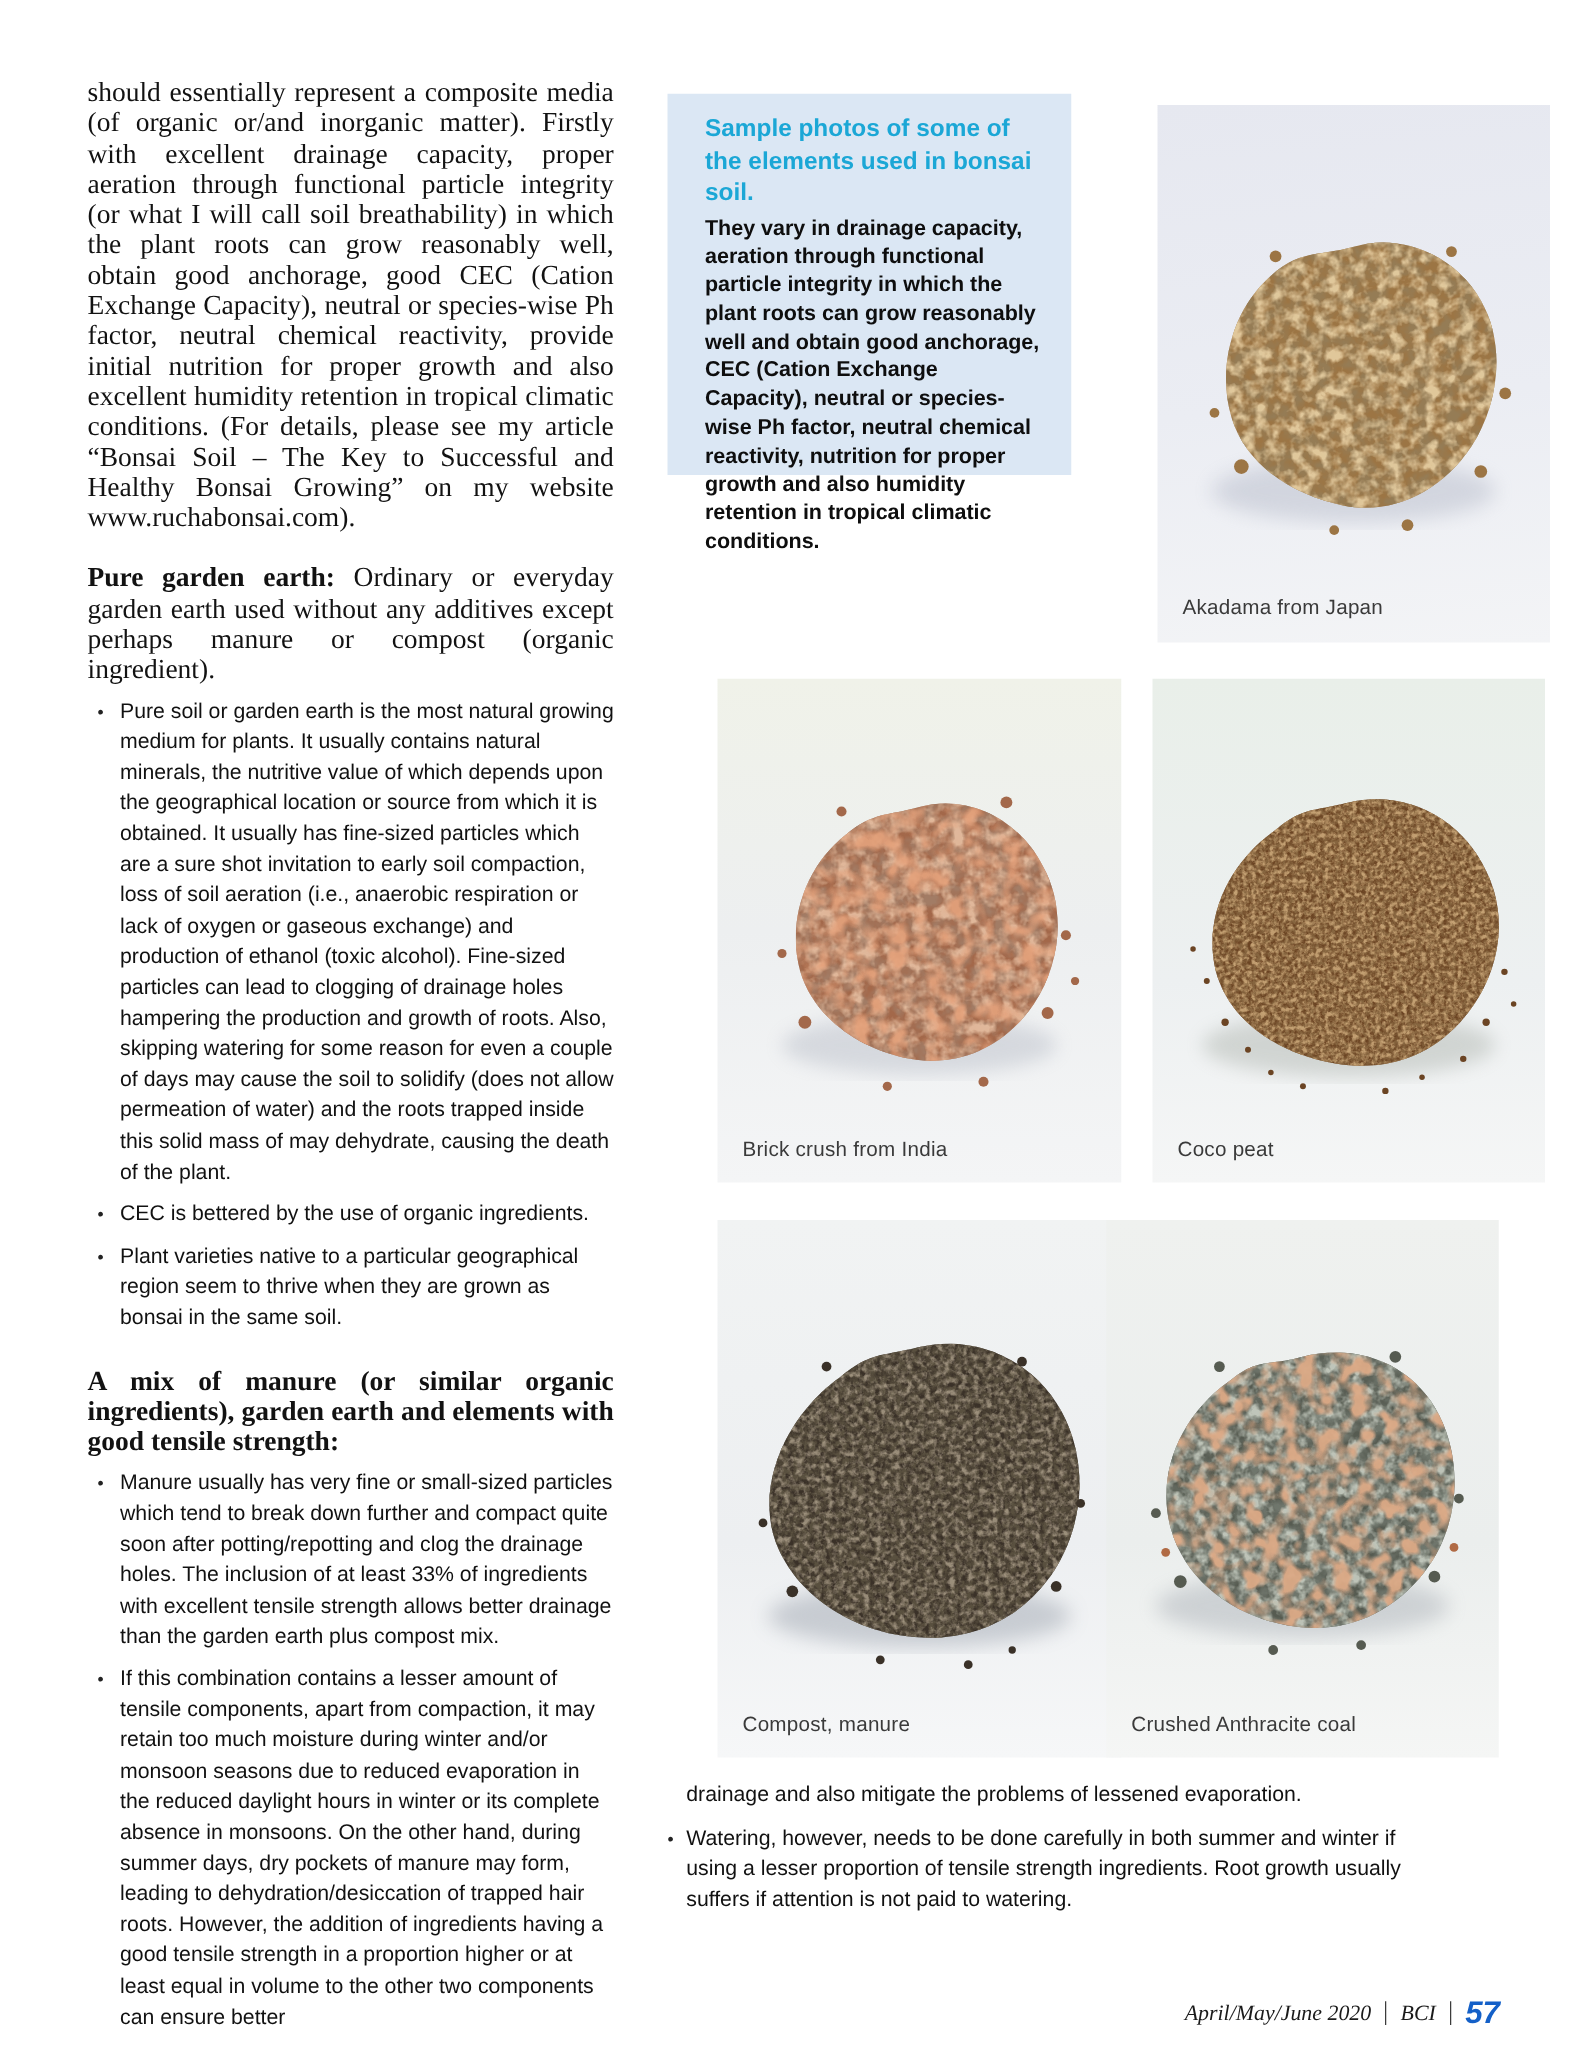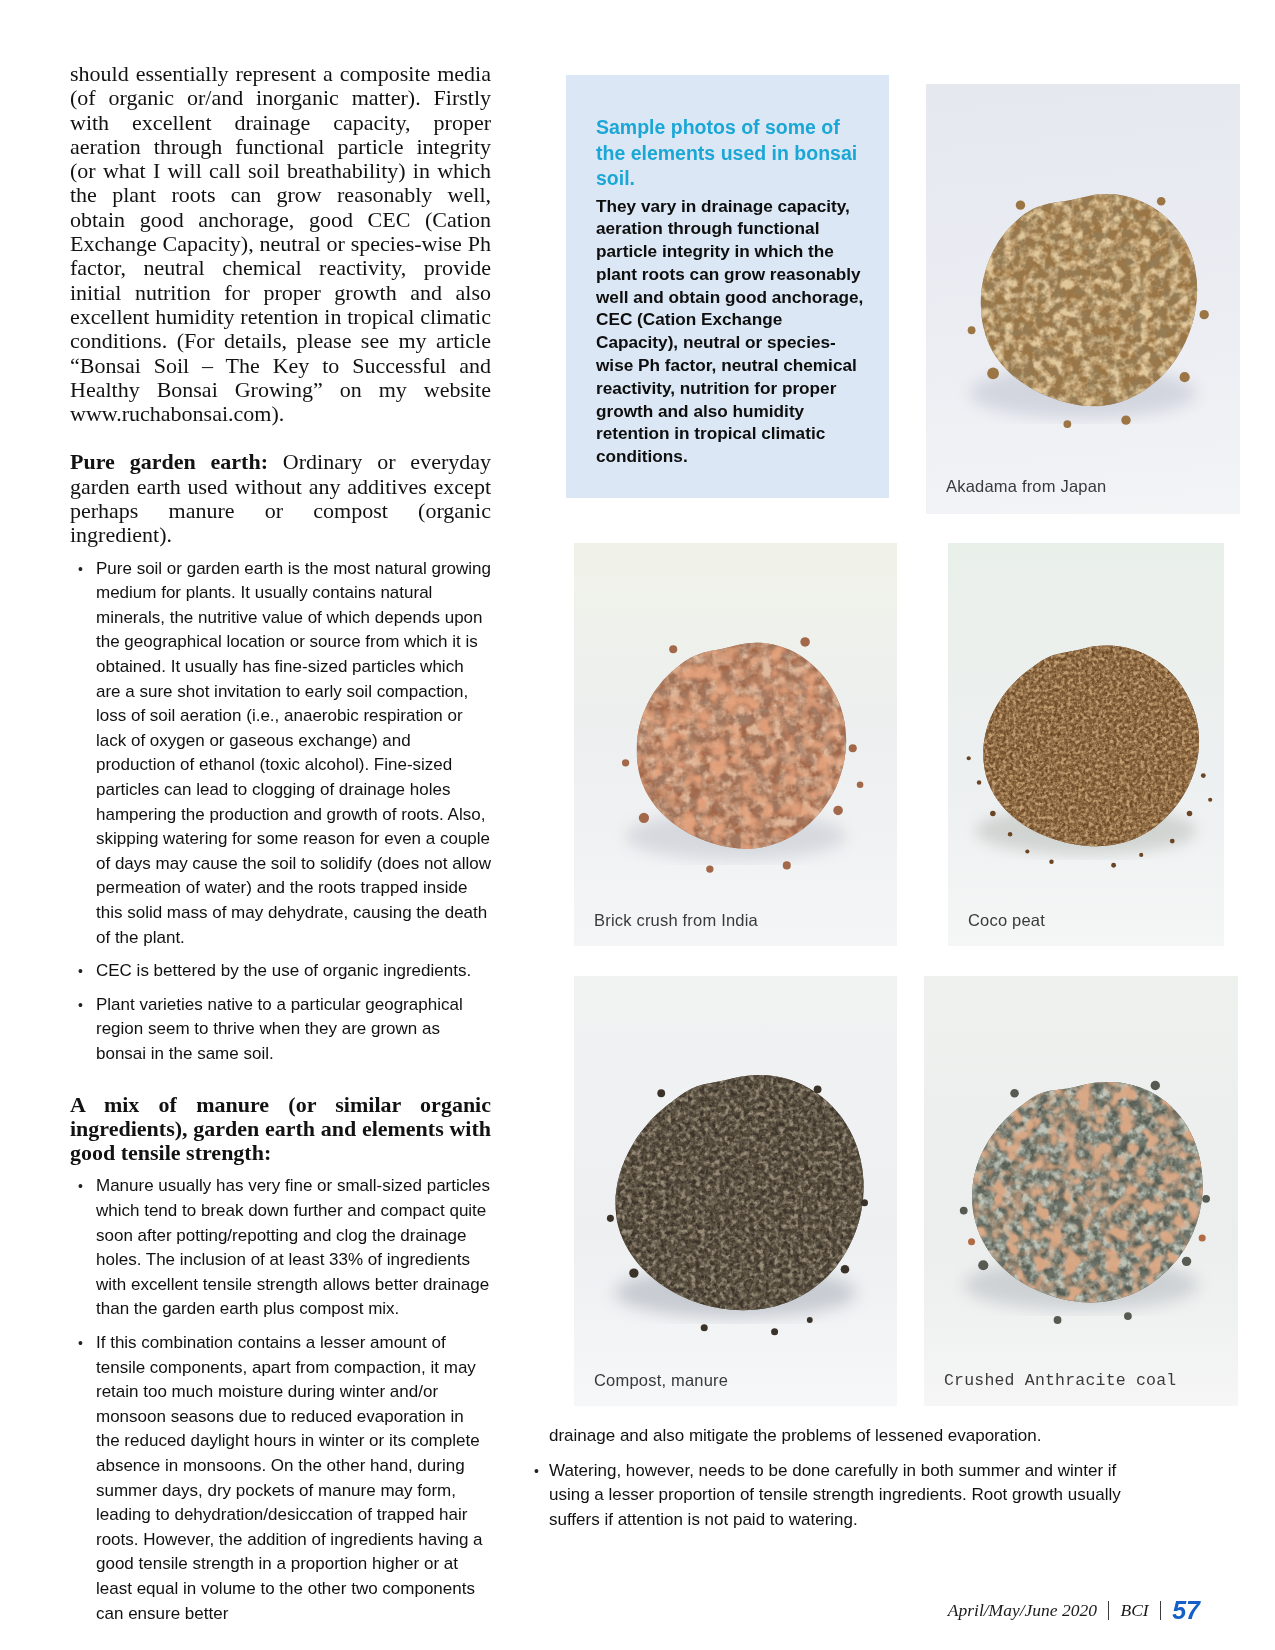--- a/index.html
+++ b/index.html
@@ -15,40 +15,40 @@
   .left-col p.serif{font-size:22px;line-height:24.3px;text-align:justify;margin:0;color:#121212;}
   .p-indent{text-indent:30px;}
   .lead-para{margin-top:24px !important;}
   .lead-bold{font-weight:bold;}
   .heading2{margin-top:26px !important;font-weight:bold;}
   .bullets{margin-top:3px;}
   .bullet{position:relative;padding-left:26px;font-size:17px;line-height:24.6px;color:#111;margin-top:9px;text-align:left;}
   .bullet::before{content:"\2022";position:absolute;left:8px;top:0;font-size:14px;color:#222;}
 
   
-  .infobox{position:absolute;left:566px;top:75px;width:323px;height:423px;
-    background:var(--infobox-bg,#dbe7f4);box-sizing:border-box;padding:40px 24px 0 30px;}
+  .infobox{position:absolute;left:534px;top:75px;width:323px;height:305px;
+    background:var(--infobox-bg,#dbe7f4);box-sizing:border-box;padding:16px 24px 0 30px;}
   .infobox-title{color:var(--infobox-title,#1ba7d6);font-weight:bold;font-size:19.5px;line-height:25.5px;margin:0 0 3px 0;}
   .infobox-body{font-weight:bold;font-size:17.2px;line-height:22.8px;color:#0e0e0e;margin:0;}
 
   
   .photo{position:absolute;overflow:hidden;}
   .photo svg.pile{position:absolute;left:0;top:0;width:100%;height:100%;}
   .caption{position:absolute;left:20px;bottom:16px;font-size:16.5px;color:#3a3a3a;letter-spacing:.2px;}
   #photo-akadama{left:886px;top:68px;width:314px;height:430px;
     background:linear-gradient(175deg,#e6e8f0 0%,#ebedf3 55%,#f3f4f6 100%);}
   #photo-akadama .caption{bottom:18px;}
   #photo-brick{left:534px;top:527px;width:323px;height:403px;
     background:linear-gradient(180deg,#f0f2e9 0%,#edeff0 50%,#f4f5f6 100%);}
-  #photo-coco{left:908px;top:527px;width:276px;height:403px;
+  #photo-coco{left:882px;top:527px;width:314px;height:403px;
     background:linear-gradient(180deg,#e9efe9 0%,#edf0f1 60%,#f5f6f6 100%);text-align:right;}
   #photo-compost{left:534px;top:960px;width:323px;height:430px;
     background:linear-gradient(180deg,#f1f3f3 0%,#edeff1 60%,#f6f7f8 100%);}
-  #photo-anthracite{left:884px;top:960px;width:314px;height:430px;
-    background:linear-gradient(180deg,#eff1ef 0%,#ebeeed 60%,#f5f6f5 100%);font-family:Liberation Mono, monospace;}
+  #photo-anthracite{left:845px;top:960px;width:314px;height:430px;
+    background:linear-gradient(180deg,#eff1ef 0%,#ebeeed 60%,#f5f6f5 100%);}
 
   
   .cont{position:absolute;left:534px;top:1424px;width:592px;color:#111;}
   .cont p{font-size:17px;line-height:24.6px;margin:0;padding-left:15px;text-align:left;}
   .cont .bullet{margin-top:10px;padding-left:15px;}
   .cont .bullet::before{left:0;}
 
   
   .footer{position:absolute;top:1596px;right:75px;display:flex;align-items:center;
     font-family:"Liberation Serif",serif;font-size:17.5px;color:#1a1a1a;font-style:italic;}

